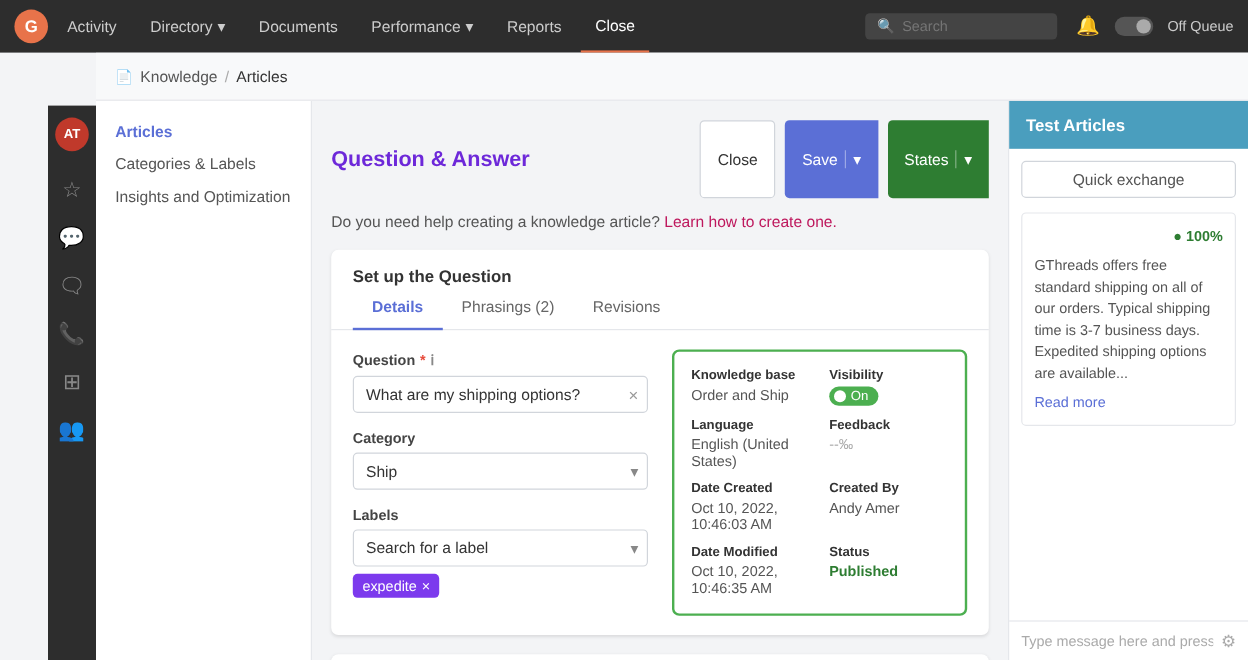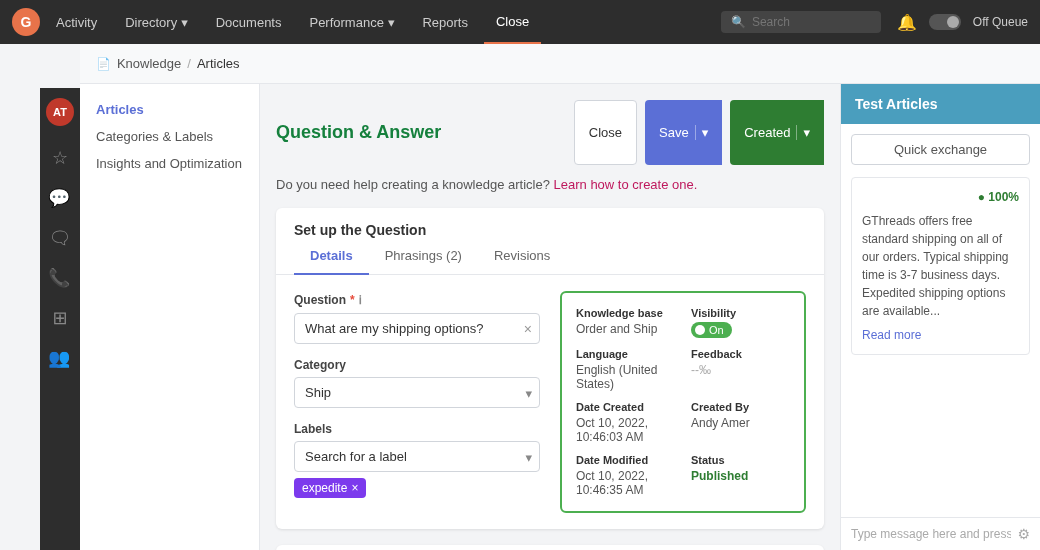--- a/index.html
+++ b/index.html
@@ -67,21 +67,21 @@
     .left-nav-item.active { color: #5b6fd6; font-weight: 600; }
 
     
     .center-panel {
       flex: 1; padding: 16px; overflow-y: auto; background: #f3f4f6;
     }
 
     .page-header {
       display: flex; align-items: center; justify-content: space-between; margin-bottom: 12px;
     }
-    .page-title { font-size: 18px; font-weight: 600; color: #15803d; }
+    .page-title { font-size: 18px; font-weight: 600; color: #6d28d9; }
     .page-subtitle { font-size: 13px; color: #555; margin-bottom: 16px; }
     .page-subtitle a { color: #be185d; text-decoration: none; }
 
     .header-actions { display: flex; gap: 8px; }
     .btn { padding: 24px 14px; border-radius: 4px; border: none; cursor: pointer; font-size: 13px; display: flex; align-items: center; gap: 4px; }
     .btn-default { background: #fff; border: 1px solid #d1d5db; color: #333; }
     .btn-primary { background: #5b6fd6; color: #fff; }
     .btn-success { background: #2e7d32; color: #fff; }
 
     .card { background: #fff; border-radius: 6px; box-shadow: 0 1px 3px rgba(0,0,0,0.1); margin-bottom: 16px; }
@@ -240,21 +240,21 @@
 
       <div class="page-header">
         <h1 class="page-title">Question &amp; Answer</h1>
         <div class="header-actions">
           <button class="btn btn-default">Close</button>
           <button class="btn btn-primary" style="border-radius:4px 0 0 4px;">
             <span>Save</span>
             <span style="border-left:1px solid rgba(255,255,255,0.4); padding-left:6px; margin-left:2px;">▾</span>
           </button>
           <button class="btn btn-success" style="border-radius:4px 0 0 4px;">
-            <span>Created</span>
+            <span>States</span>
             <span style="border-left:1px solid rgba(255,255,255,0.4); padding-left:6px; margin-left:2px;">▾</span>
           </button>
         </div>
       </div>
 
       <p class="page-subtitle">
         <span>Do you need help creating a knowledge article?</span>
         <a>Learn how to create one.</a>
       </p>
 

